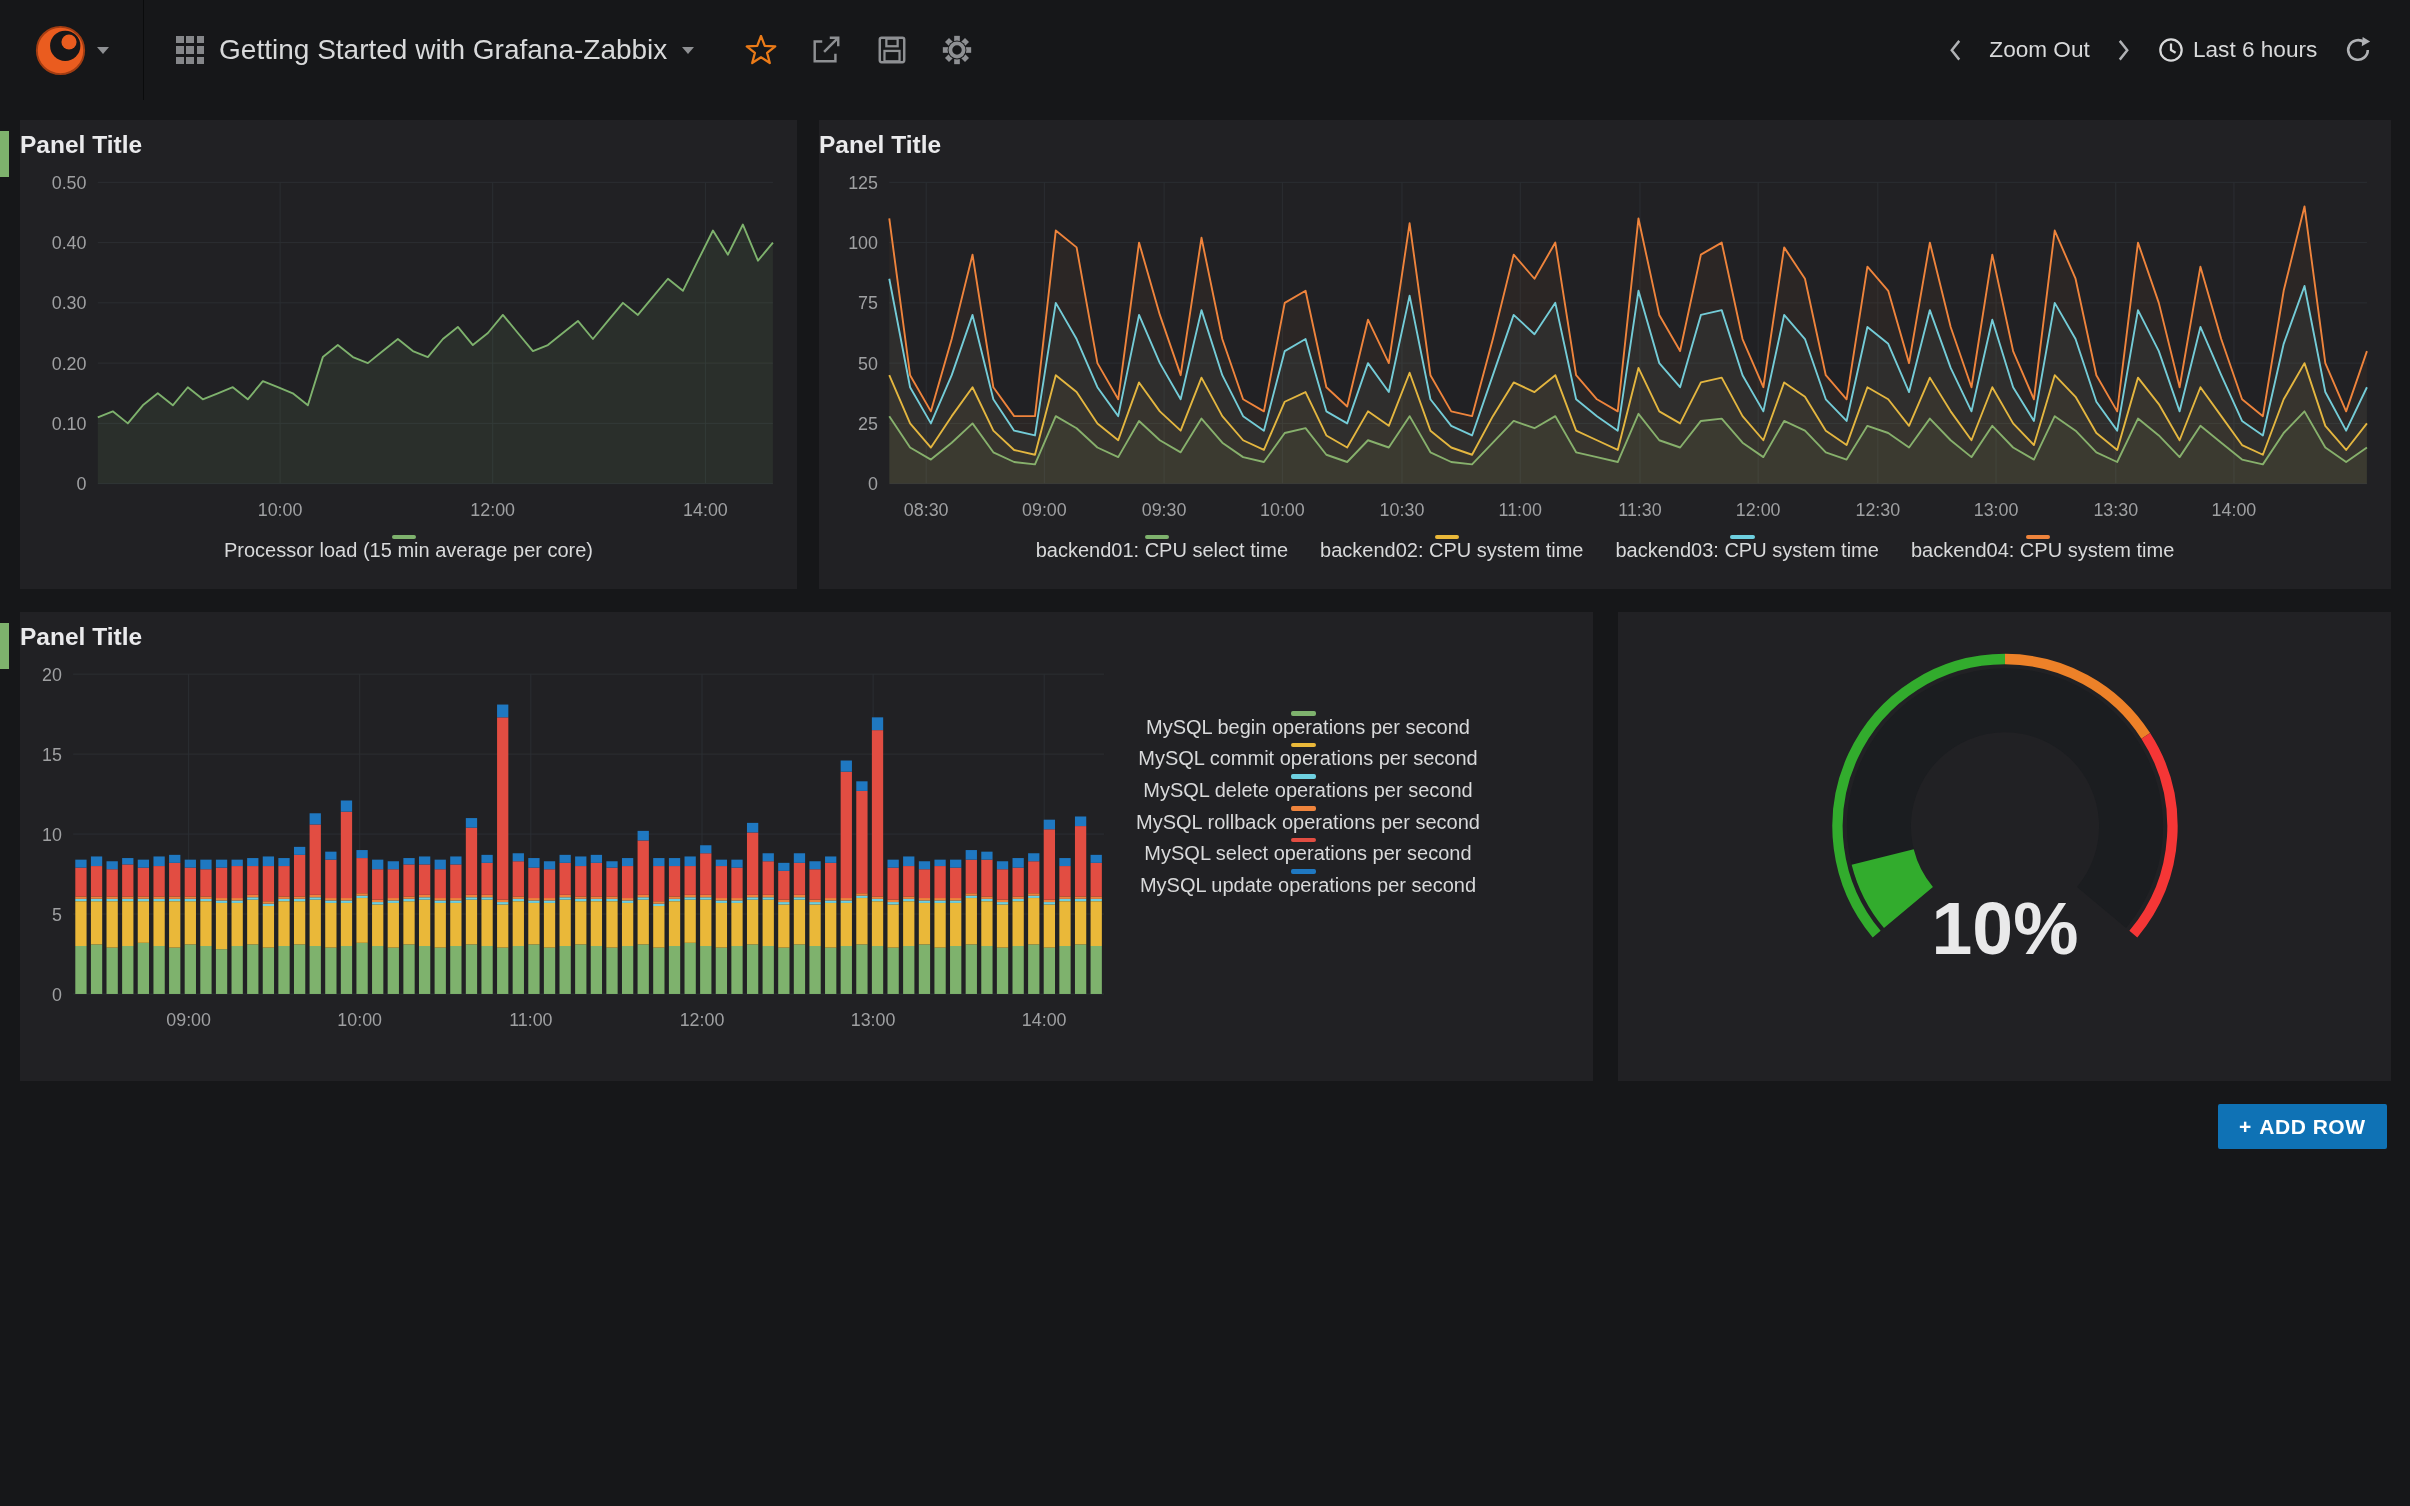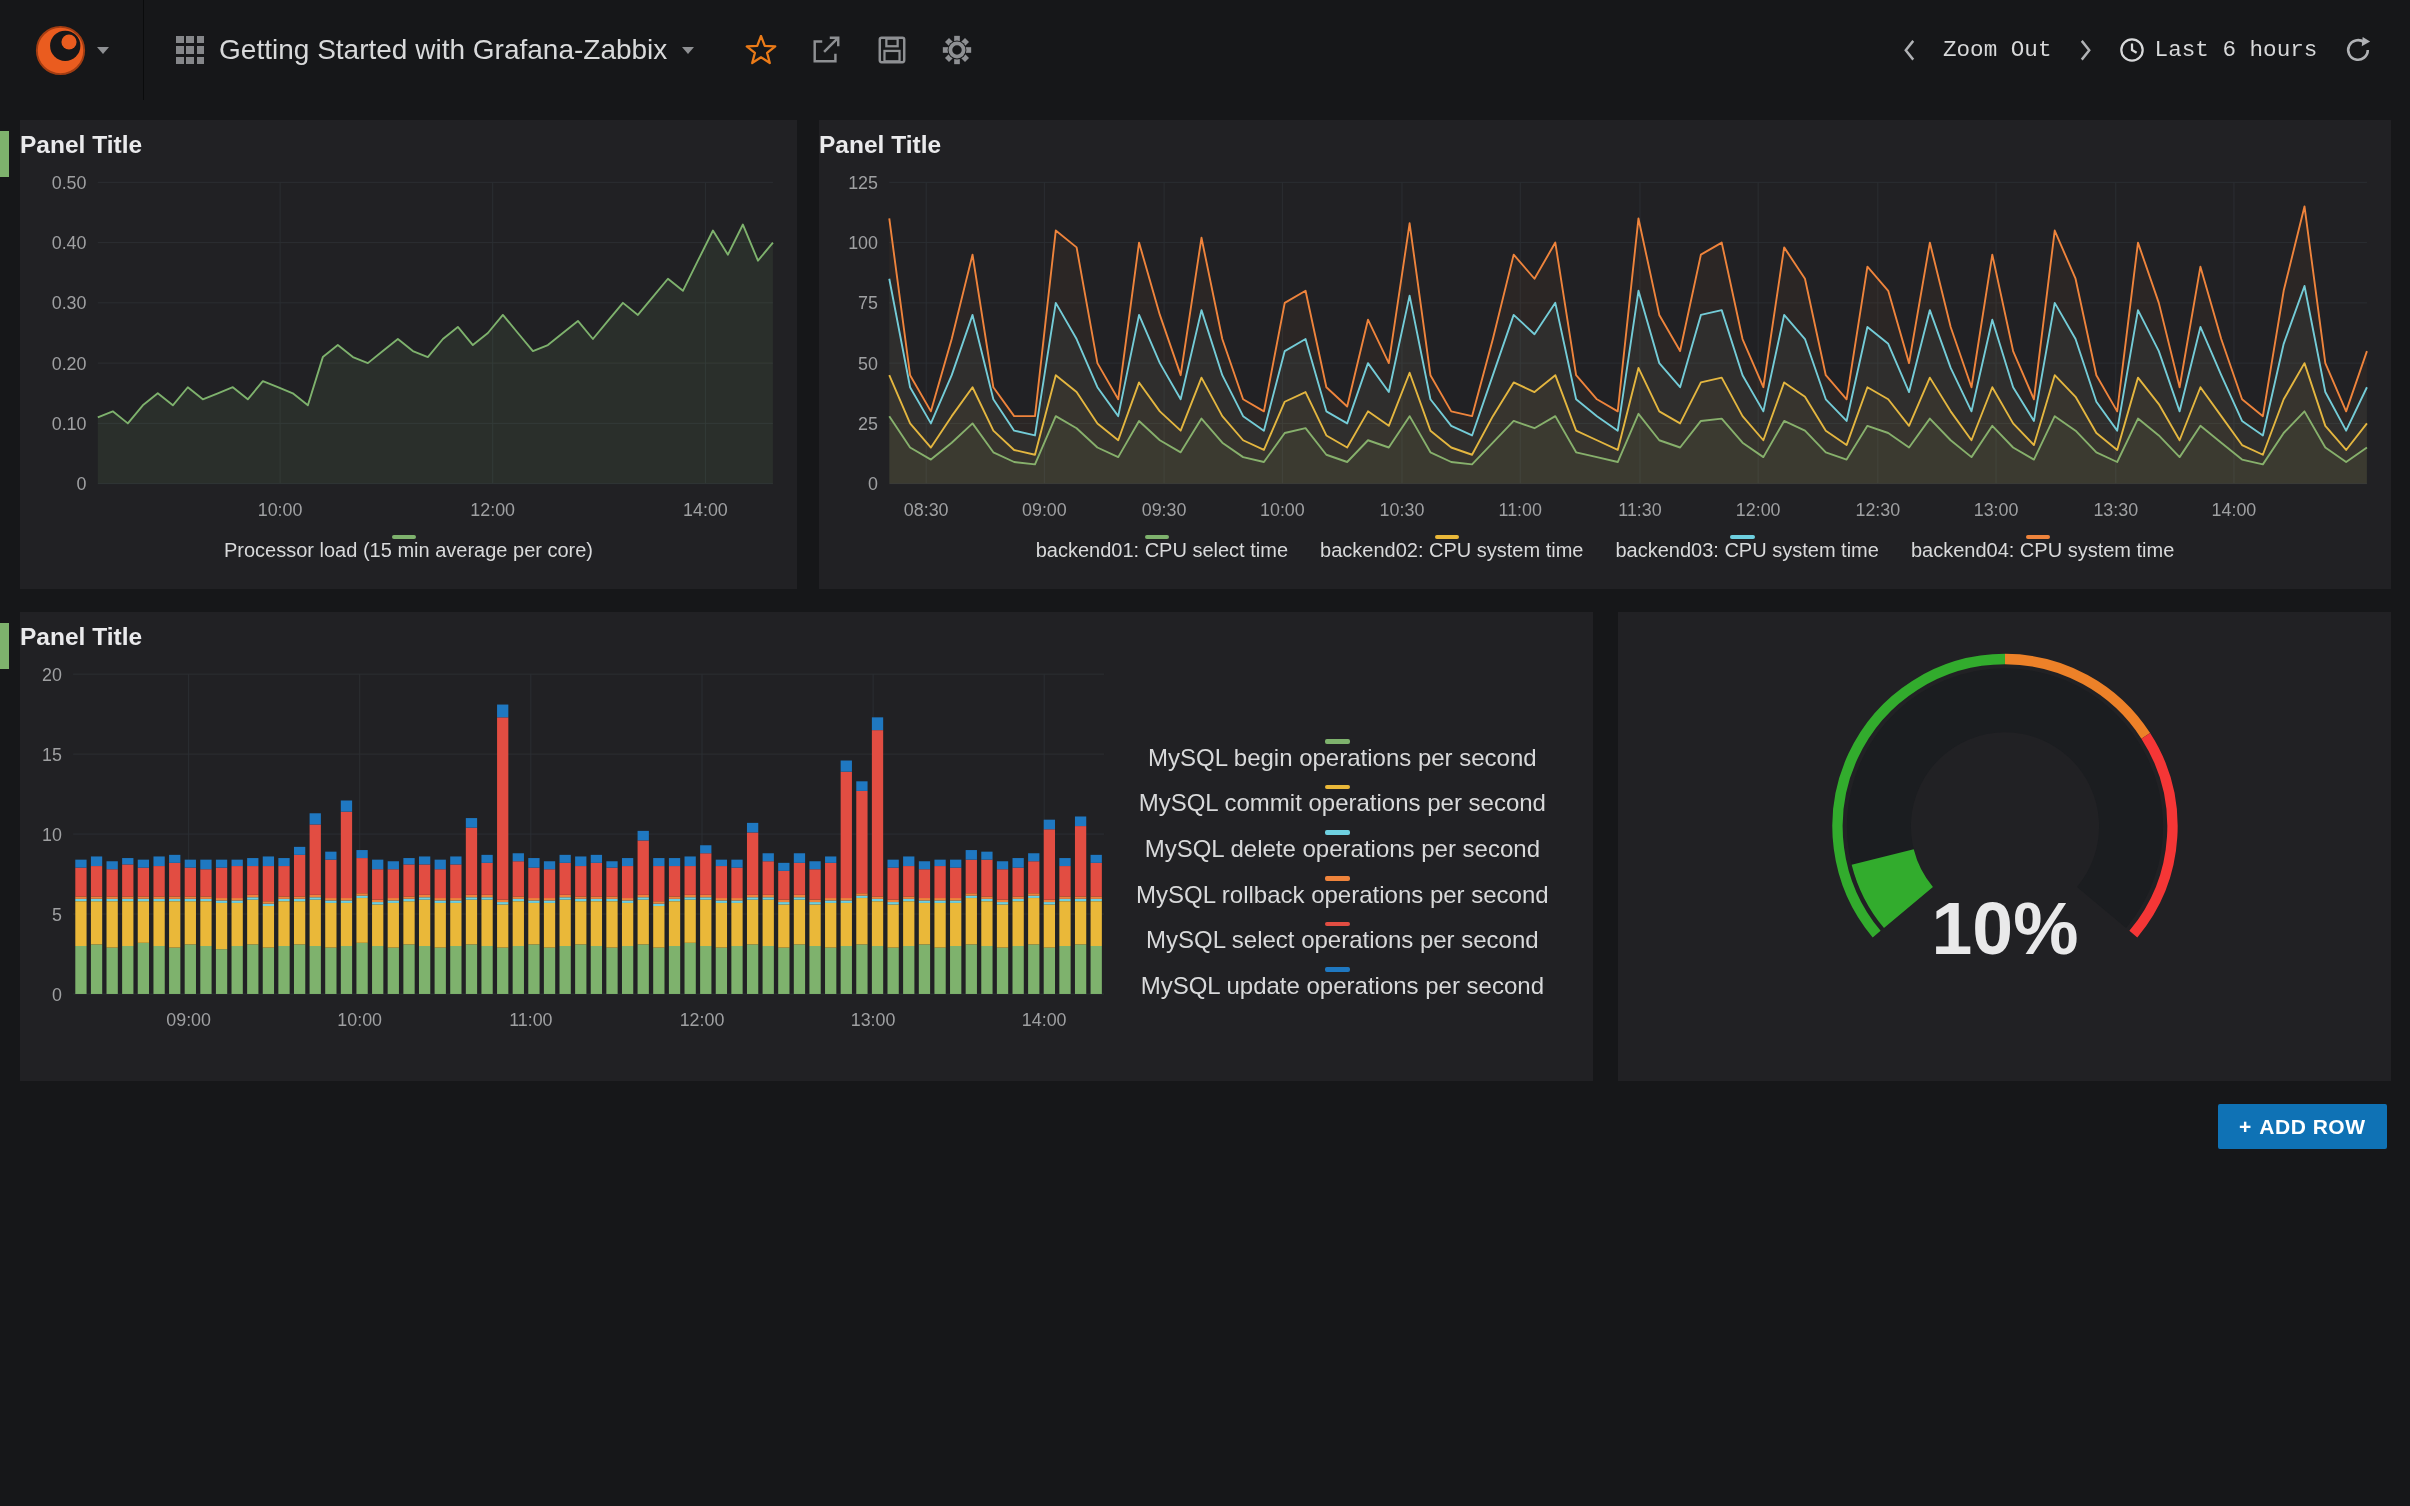--- a/index.html
+++ b/index.html
@@ -17,40 +17,40 @@
   .grid-icon i{background:#85878a;display:block;}
   .dash-title{font-size:28px;color:#d8d9da;}
   .caret{width:0;height:0;border-left:6.6px solid transparent;border-right:6.6px solid transparent;
     border-top:7.5px solid #8e9093;display:inline-block;}
   .nav-actions{display:flex;align-items:center;gap:7.5px;padding:0 5.6px;}
   .icon-btn{width:58px;height:58px;display:flex;align-items:center;justify-content:center;
     background:none;border:none;cursor:pointer;padding:0;}
   .spacer{flex:1;}
   .time-controls{display:flex;align-items:center;gap:3.8px;padding-right:28px;}
   .time-btn{display:flex;align-items:center;gap:9.4px;background:none;border:none;cursor:pointer;
-    color:#d8d9da;font-size:22.6px;font-family:Liberation Mono, monospace;padding:9.4px 11.3px;}
+    color:#d8d9da;font-size:22.6px;font-family:Liberation Sans, sans-serif;padding:9.4px 11.3px;}
   
   .row-handle{position:absolute;left:0;width:9.4px;height:46px;background:#7eb26d;cursor:pointer;}
   .panel{position:absolute;background:#212124;}
   .panel-title{height:49px;line-height:49px;text-align:left;color:#eaeaec;
     font-size:24.5px;font-weight:600;cursor:pointer;}
   .chart-svg{display:block;margin:0 auto;}
   svg text{font-family:"Liberation Sans",sans-serif;}
   .tick{font-size:19px;fill:#9fa0a2;}
   .grid{stroke:#2c2f33;stroke-width:1;}
   .gauge-value{font-size:78px;font-weight:700;fill:#e9e9ea;}
   
   .legend-row{display:flex;justify-content:center;align-items:center;gap:32px;
     font-size:20px;color:#d8d9da;margin-top:5.6px;}
   .legend-item{display:flex;align-items:center;cursor:pointer;white-space:nowrap;flex-direction:column;}
   .legend-dash{width:24.5px;height:4.7px;border-radius:1.9px;display:inline-block;margin-right:9.4px;}
   .p3-body{position:relative;height:420px;}
   .p3-body .chart-svg{margin:0;}
-  .legend-col{position:absolute;left:1116px;top:78px;display:flex;flex-direction:column;gap:13px;
-    font-size:24px;color:#d8d9da;}
+  .legend-col{position:absolute;left:1116px;top:50px;display:flex;flex-direction:column;gap:4px;
+    font-size:20px;color:#d8d9da;}
   
   .add-row{position:absolute;top:1104px;right:24.5px;height:45px;padding:0 21px;
     background:#0f72b5;color:#ffffff;border:none;border-radius:1.9px;cursor:pointer;
     font-family:"Liberation Sans",sans-serif;font-size:21px;font-weight:700;letter-spacing:0.5px;
     display:flex;align-items:center;gap:7.5px;}
 </style>
 </head>
 <body>
 
 <nav class="navbar">

